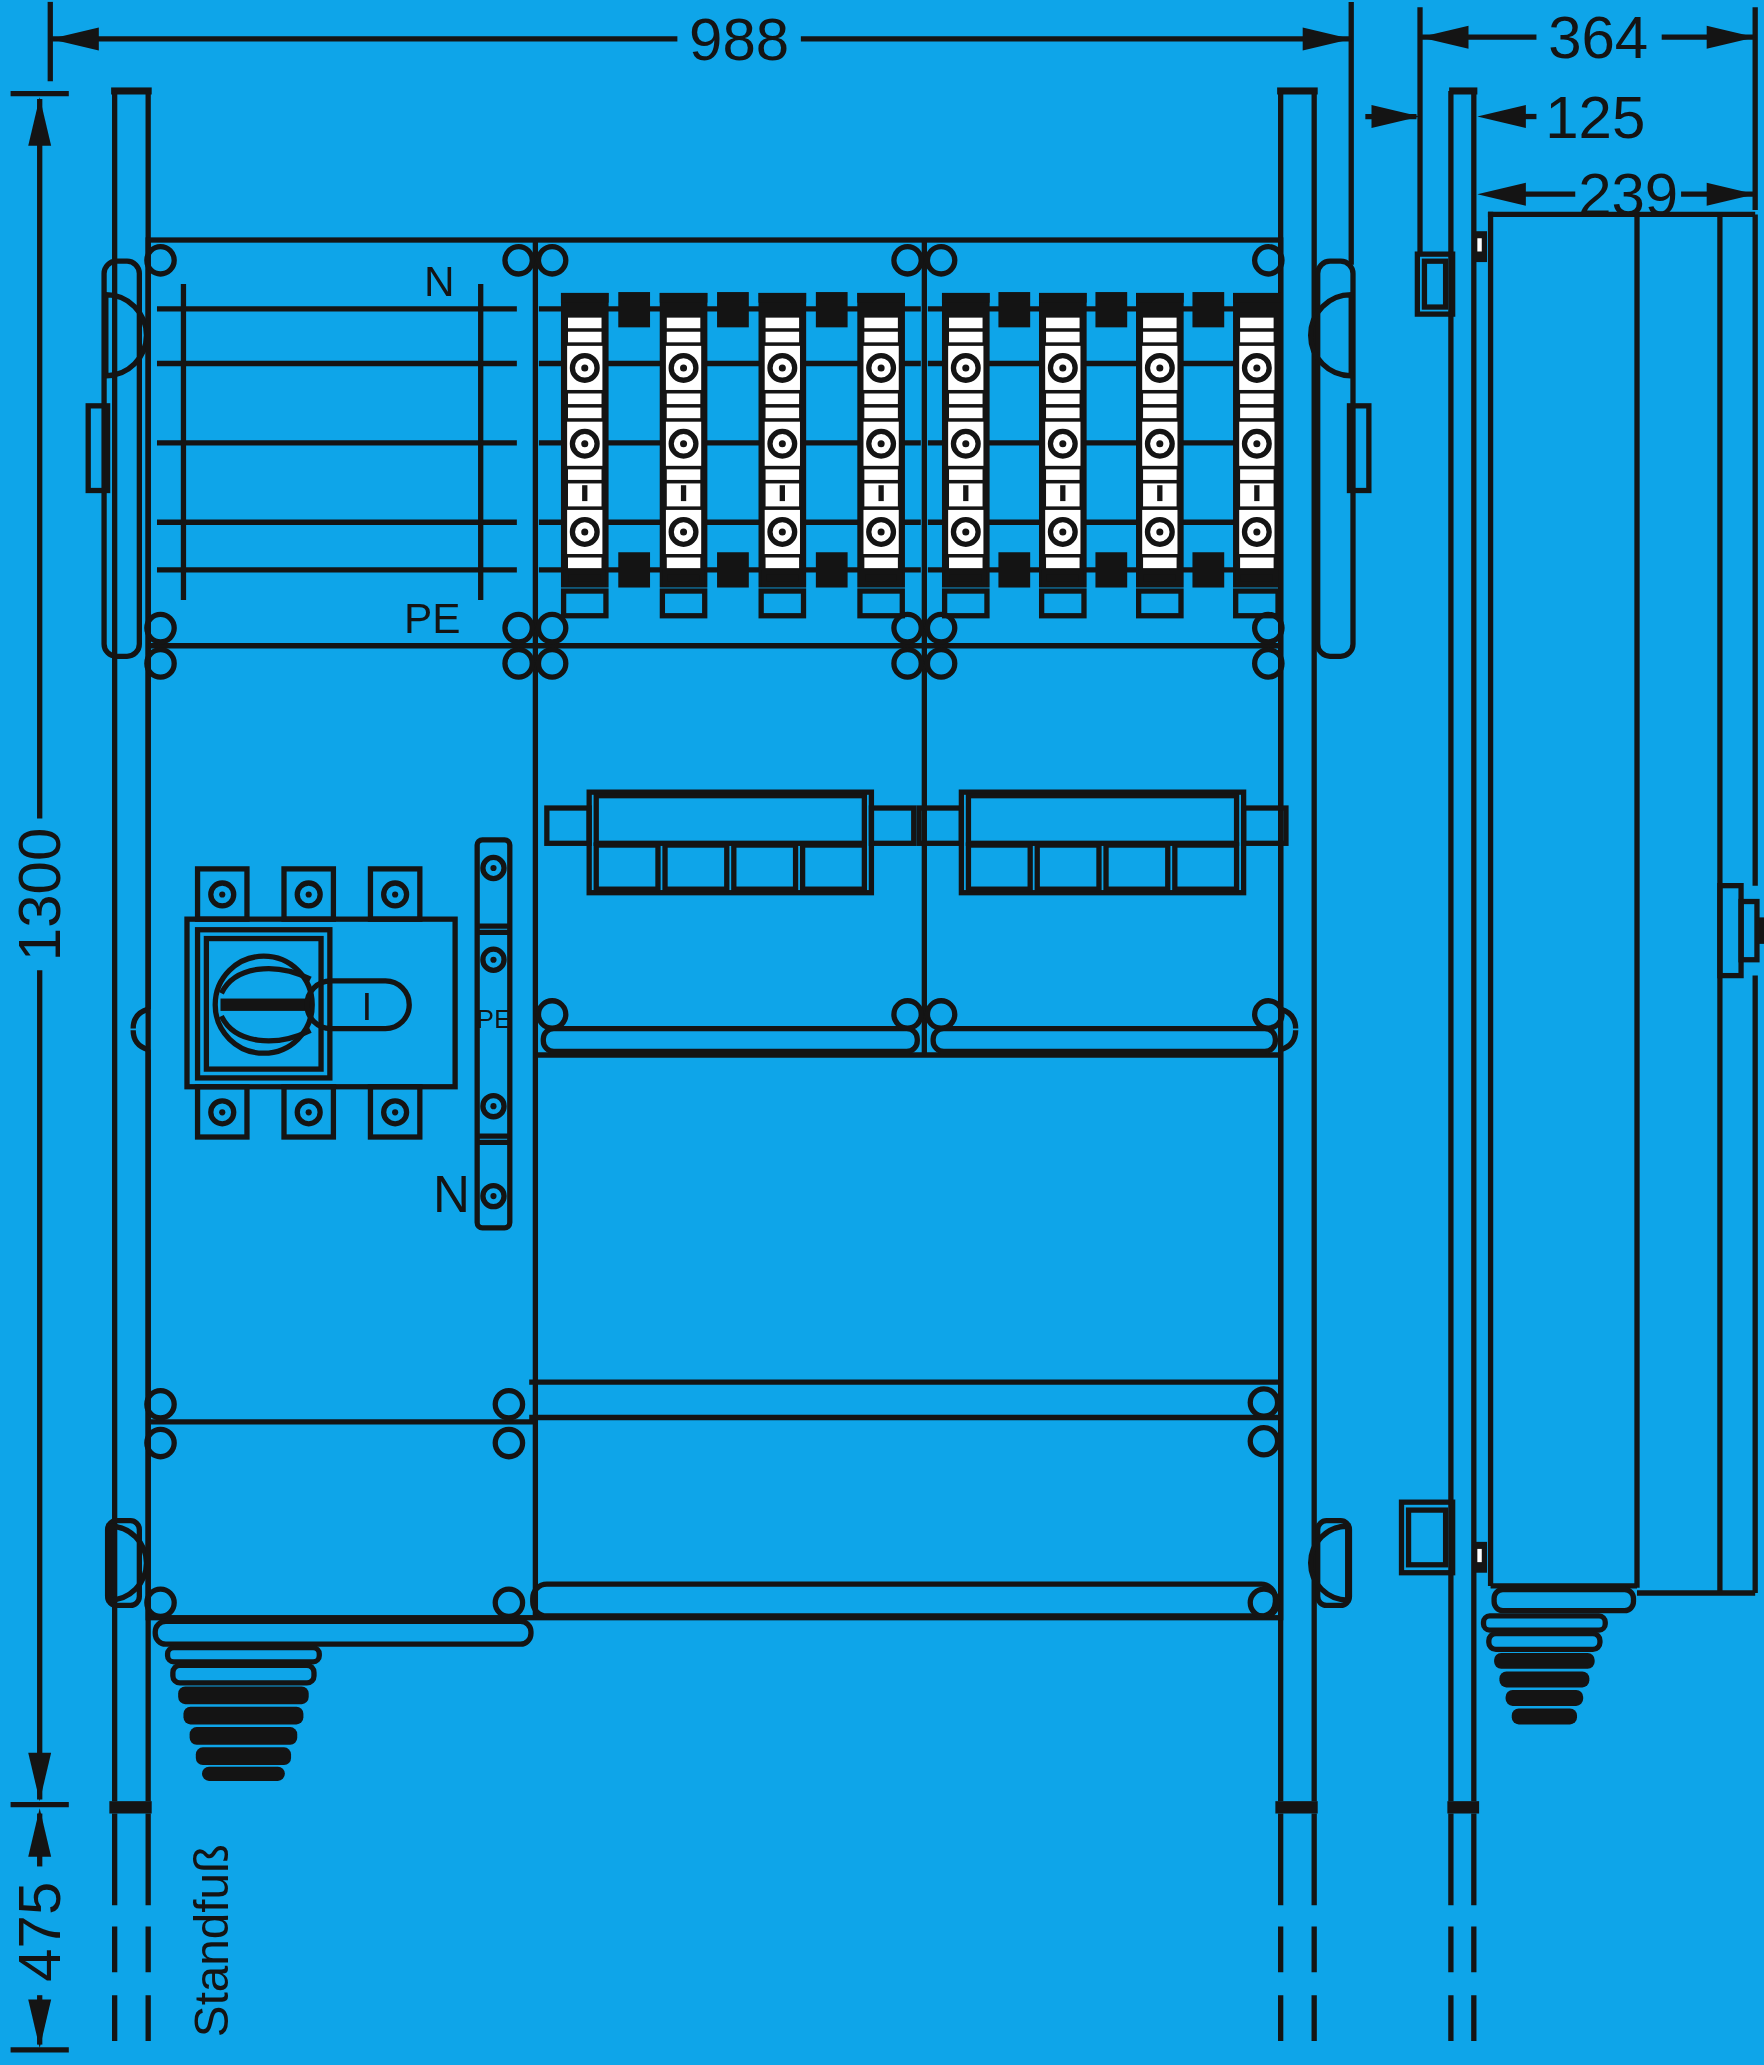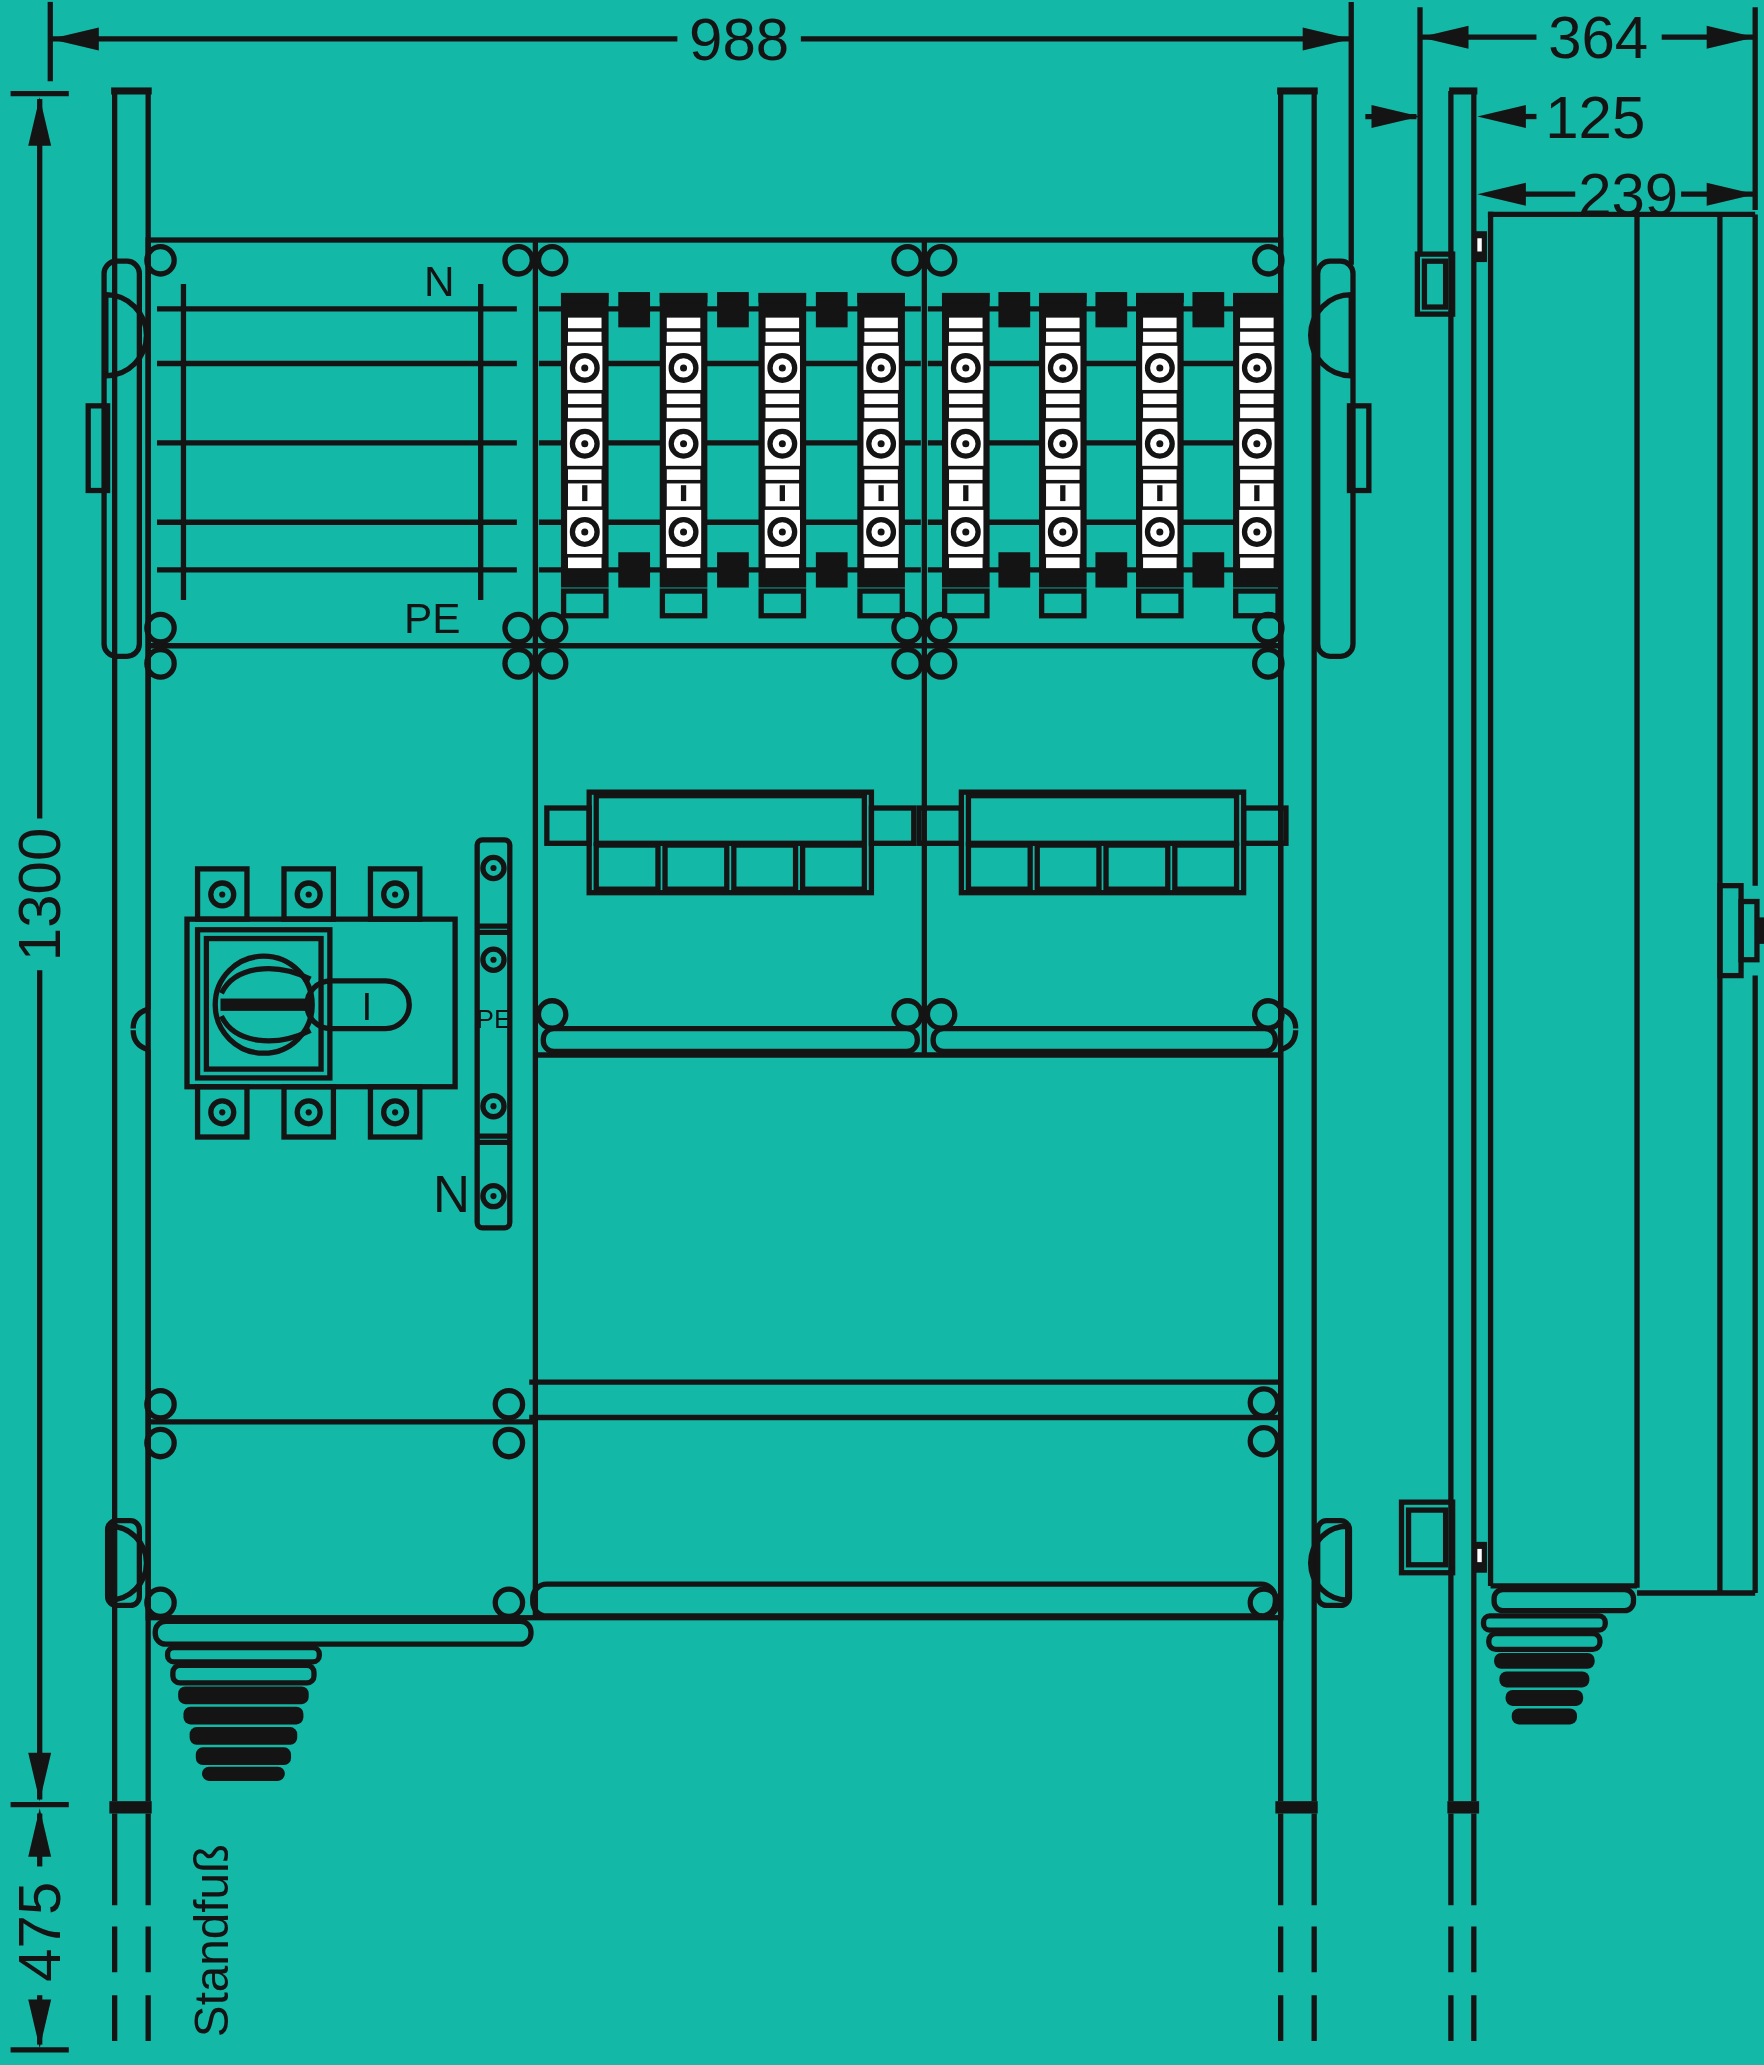--- a/index.html
+++ b/index.html
@@ -1,16 +1,16 @@
 <!DOCTYPE html>
 <html style="font-size:14px"><head>
 <meta charset="utf-8">
 <style>
   html,body{margin:0;padding:0;background:#fff;}
-  .sheet{width:1764px;height:2065px;background:#14b8a6;position:relative;overflow:hidden;}
+  .sheet{width:1764px;height:2065px;background:#0ea5e9;position:relative;overflow:hidden;}
   svg{display:block;}
   svg line, svg path, svg rect, svg circle, svg polyline{stroke:#141414;fill:none;stroke-width:6;}
   svg .f{fill:#141414;stroke:none;}
   svg .w{fill:#ffffff;stroke:none;}
   svg polygon{fill:#141414;stroke:none;}
   svg text{stroke:none;fill:#141414;font-family:"Liberation Sans",sans-serif;}
   .dim{font-size:68px;}
   .lbl{font-size:48px;}
   .small{font-size:30px;}
   .big{font-size:58px;}

